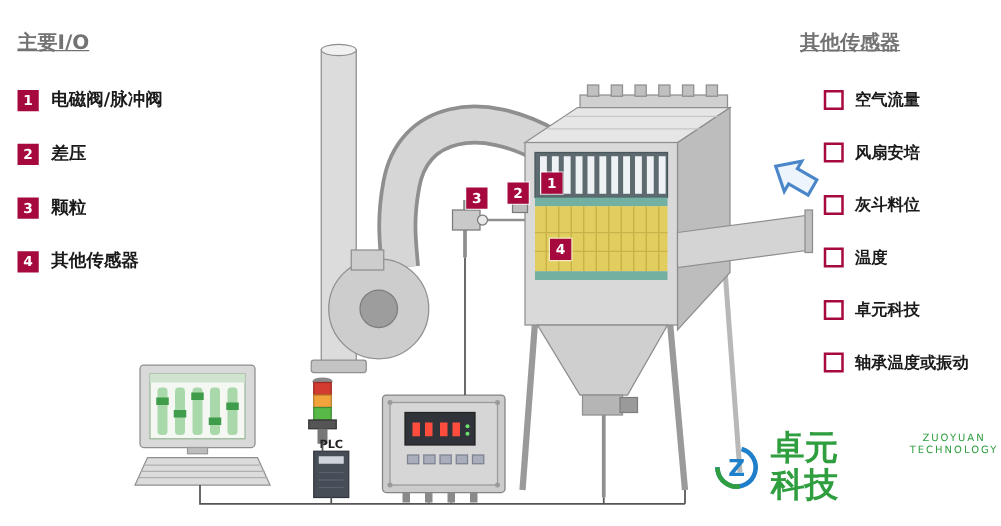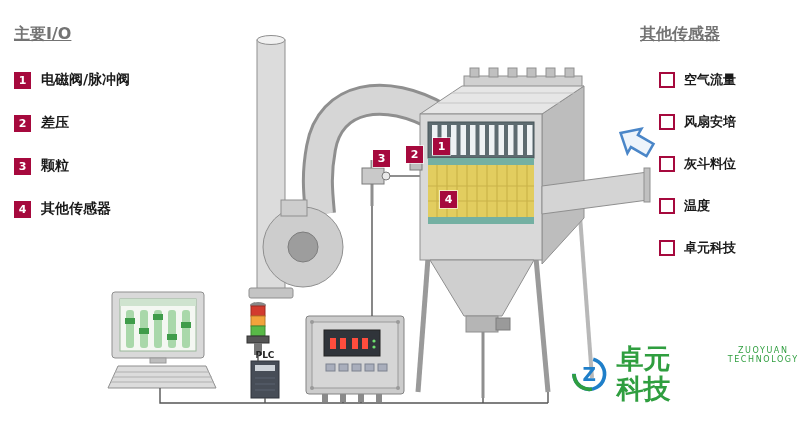--- a/index.html
+++ b/index.html
@@ -270,20 +270,24 @@
       <span>灰斗料位</span>
     </div>
     <div class="sensor-item">
       <span class="checkbox"></span>
       <span>温度</span>
     </div>
     <div class="sensor-item">
       <span class="checkbox"></span>
       <span>卓元科技</span>
     </div>
+    <div class="sensor-item">
+      <span class="checkbox"></span>
+      <span>轴承温度或振动</span>
+    </div>
   </div>
 
   <div class="logo">
     <svg width="58" height="58" viewBox="0 0 58 58" aria-hidden="true">
       <circle cx="29" cy="29" r="23" fill="none" stroke="#1f7fc9" stroke-width="5.5" stroke-dasharray="102 43" transform="rotate(-75 29 29)"></circle>
       <circle cx="29" cy="29" r="23" fill="none" stroke="#2f9e3f" stroke-width="5.5" stroke-dasharray="40 105" transform="rotate(80 29 29)"></circle>
       <text x="29" y="39" text-anchor="middle" font-size="28" font-weight="bold" fill="#1f7fc9">Z</text>
     </svg>
     <div class="logo-text">
       <span class="logo-name">卓元科技</span>

